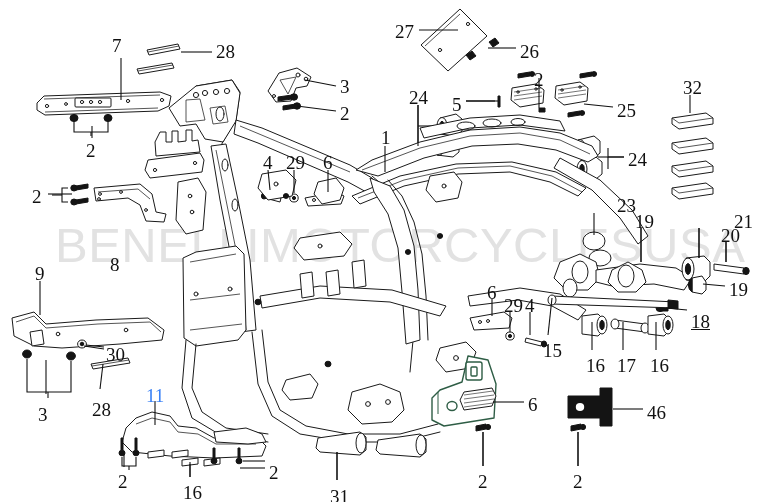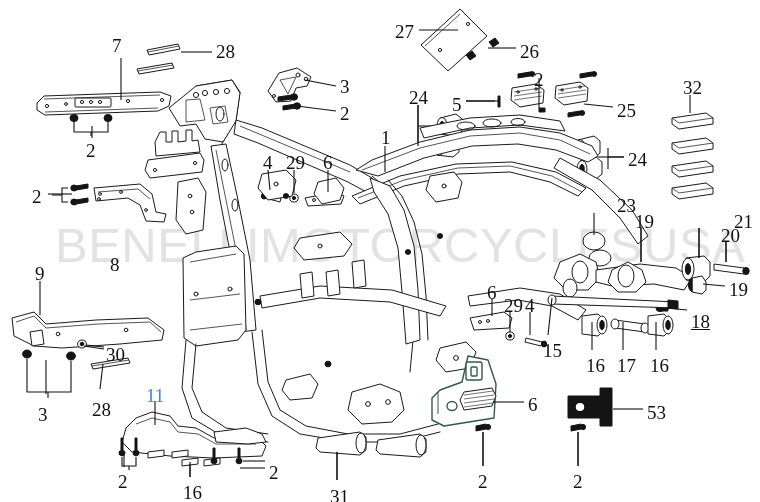--- a/index.html
+++ b/index.html
@@ -506,15 +506,15 @@
     <div class="lbl" style="left: 330px; top: 487px; color: rgb(17, 17, 17);">31</div>
     <div class="lbl" style="left: 487px; top: 283px; color: rgb(17, 17, 17);">6</div>
     <div class="lbl" style="left: 504px; top: 296px; color: rgb(17, 17, 17);">29</div>
     <div class="lbl" style="left: 525px; top: 296px; color: rgb(17, 17, 17);">4</div>
     <div class="lbl" style="left: 543px; top: 341px; color: rgb(17, 17, 17);">15</div>
     <div class="lbl" style="left: 586px; top: 356px; color: rgb(17, 17, 17);">16</div>
     <div class="lbl" style="left: 617px; top: 356px; color: rgb(17, 17, 17);">17</div>
     <div class="lbl" style="left: 650px; top: 356px; color: rgb(17, 17, 17);">16</div>
     <div class="lbl" style="left: 528px; top: 395px; color: rgb(17, 17, 17);">6</div>
     <div class="lbl" style="left: 478px; top: 472px; color: rgb(17, 17, 17);">2</div>
-    <div class="lbl" style="left: 647px; top: 403px; color: rgb(17, 17, 17);">53</div>
+    <div class="lbl" style="left: 647px; top: 403px; color: rgb(17, 17, 17);">46</div>
     <div class="lbl" style="left: 573px; top: 472px; color: rgb(17, 17, 17);">2</div>
   </div>
 
 </body></html>

